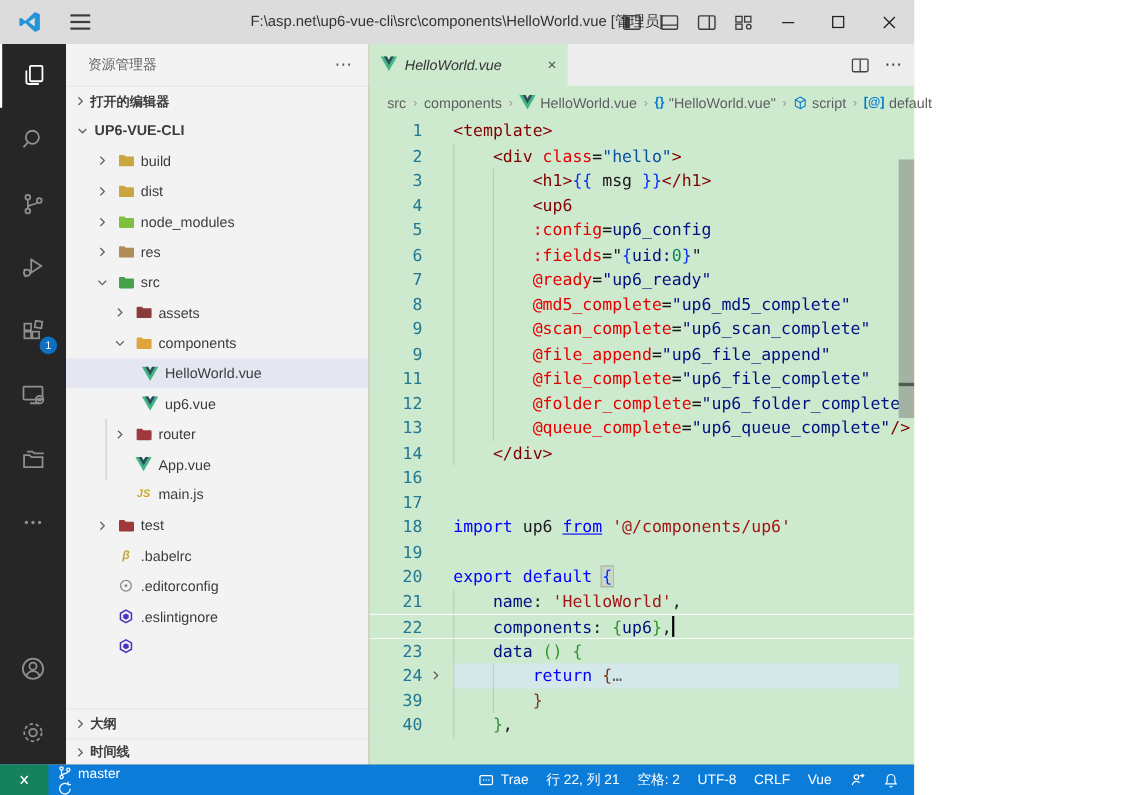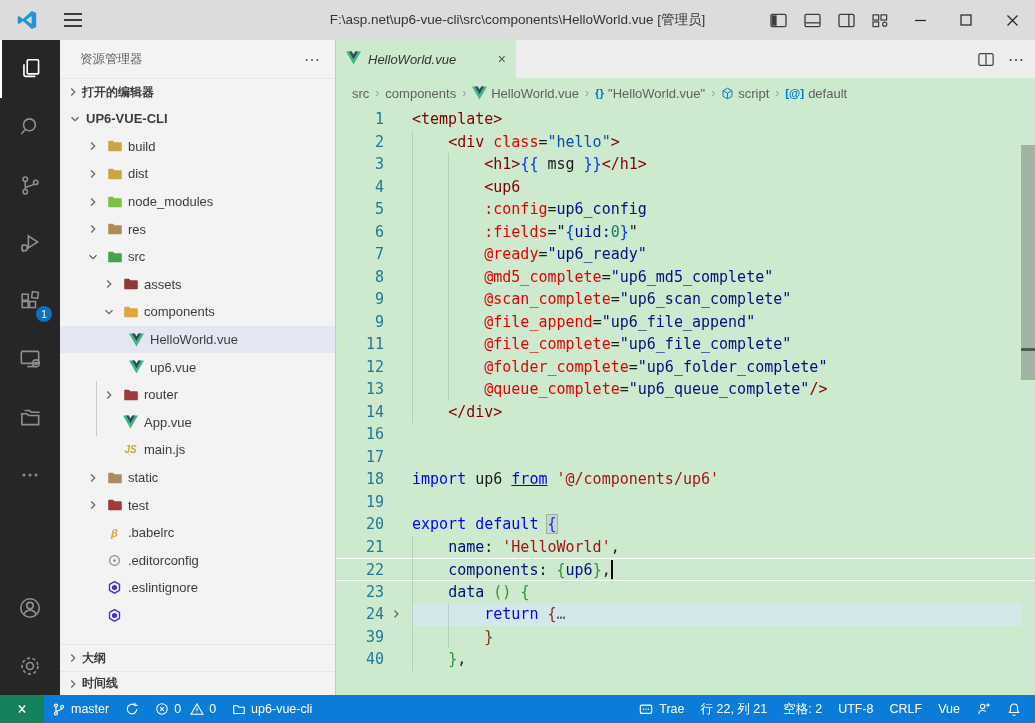--- a/index.html
+++ b/index.html
@@ -1,18 +1,18 @@
 <!DOCTYPE html>
 <html><head>
 <meta charset="utf-8">
 <style>
   * { margin:0; padding:0; box-sizing:border-box; }
   html,body { width:1035px; height:723px; overflow:hidden; }
   body { font-family:"Liberation Sans", sans-serif; font-size:13px; color:#333; }
-  #app { position:relative; width:1035px; height:723px; background:#fdba74; }
+  #app { position:relative; width:831px; height:723px; background:#fdba74; }
 
   
   .titlebar { position:absolute; top:0; left:0; right:0; height:40px; background:#dcdcdc; display:flex; align-items:center; }
   .tb-logo { width:30px; height:30px; margin-left:12px; display:flex; align-items:center; justify-content:center; }
   .tb-menu { width:34px; height:30px; margin-left:14px; display:flex; flex-direction:column; justify-content:center; gap:4px; cursor:pointer; }
   .tb-menu i { display:block; width:18px; height:1.8px; background:#3d3d3d; margin-left:8px; }
   .tb-title { position:absolute; left:0; right:0; text-align:center; font-size:13.5px; color:#333; pointer-events:none; }
   .tb-right { margin-left:auto; display:flex; align-items:center; height:100%; }
   .tb-ic { width:34px; height:40px; display:flex; align-items:center; justify-content:center; color:#3d3d3d; cursor:pointer; }
   .tb-win { width:46px; height:40px; display:flex; align-items:center; justify-content:center; cursor:pointer; }
@@ -384,33 +384,20 @@
           <span class="lbl" style="left:84px">main.js</span>
         </div>
         <div class="trow">
           <span class="chev" style="left:26px">
             <svg width="14" height="14" viewBox="0 0 16 16">
               <path d="M6 4l4 4-4 4" stroke="#646465" fill="none" stroke-width="1.4"></path>
             </svg>
           </span>
           <span class="fico" style="left:46px">
             <svg viewBox="0 0 20 20" width="16" height="16">
-              <path fill="#a98a63" d="M1.5 4.8c0-.7.6-1.3 1.3-1.3h4.6l1.8 1.8h8c.7 0 1.3.6 1.3 1.3v8.6c0 .7-.6 1.3-1.3 1.3H2.8c-.7 0-1.3-.6-1.3-1.3z"></path>
-            </svg>
-          </span>
-          <span class="lbl" style="left:68px">static</span>
-        </div>
-        <div class="trow">
-          <span class="chev" style="left:26px">
-            <svg width="14" height="14" viewBox="0 0 16 16">
-              <path d="M6 4l4 4-4 4" stroke="#646465" fill="none" stroke-width="1.4"></path>
-            </svg>
-          </span>
-          <span class="fico" style="left:46px">
-            <svg viewBox="0 0 20 20" width="16" height="16">
               <path fill="#a03a3a" d="M1.5 4.8c0-.7.6-1.3 1.3-1.3h4.6l1.8 1.8h8c.7 0 1.3.6 1.3 1.3v8.6c0 .7-.6 1.3-1.3 1.3H2.8c-.7 0-1.3-.6-1.3-1.3z"></path>
             </svg>
           </span>
           <span class="lbl" style="left:68px">test</span>
         </div>
         <div class="trow">
           <span class="fico" style="left:46px">
             <span class="babel-ico">β</span>
           </span>
           <span class="lbl" style="left:68px">.babelrc</span>
@@ -707,21 +694,21 @@
       <div class="sb-mark"></div>
     </div>
   </div>
 
   <div class="statusbar">
     <div class="st-remote">
       <svg width="16" height="14" viewBox="0 0 16 16">
           <path d="M4.5 4L8 8l-3.5 4M11.5 4L8 8l3.5 4" transform="translate(0,0)" stroke="#fff" fill="none" stroke-width="1.6"></path>
         </svg>
     </div>
-    <div id="st-left" style="display:flex; align-items:stretch;">
+    <div id="st-left" style="display:flex; align-items:stretch;flex-direction:column;">
         <div class="st-item">
           <span style="display:flex">
             <svg width="14" height="15" viewBox="0 0 16 16" stroke="#fff" fill="none" stroke-width="1.3">
               <circle cx="4.5" cy="3.5" r="1.7"></circle>
               <circle cx="4.5" cy="12.5" r="1.7"></circle>
               <circle cx="11.5" cy="5" r="1.7"></circle>
               <path d="M4.5 5.2v5.6M11.5 6.7c0 2.6-7 2-7 4.4"></path>
             </svg>
           </span>
           <span>master</span>

